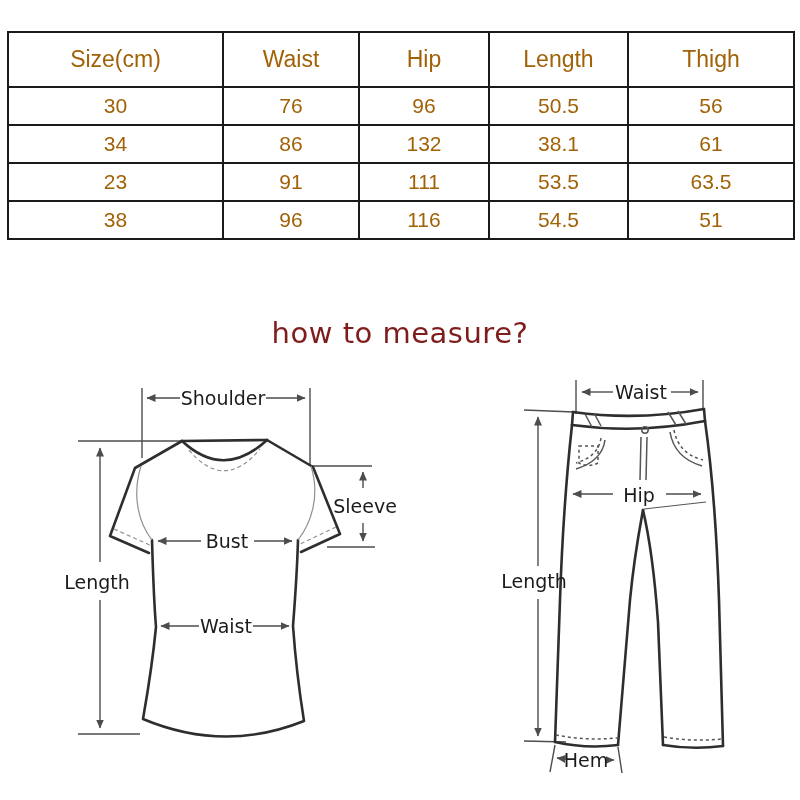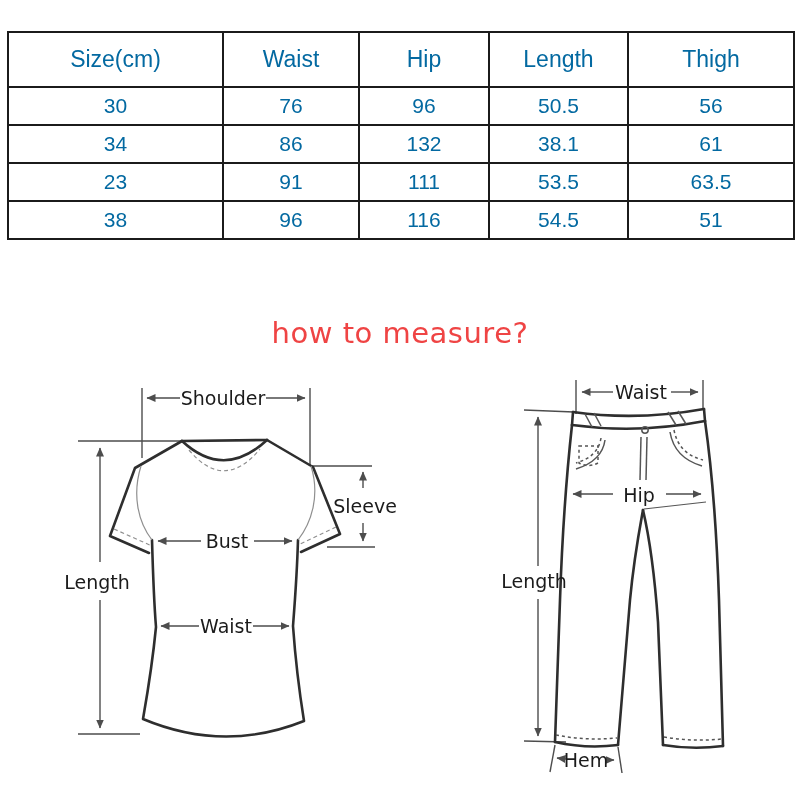--- a/index.html
+++ b/index.html
@@ -3,31 +3,31 @@
 <meta charset="utf-8">
 <style>
   html,body{margin:0;padding:0;}
   body{
     width:800px;height:800px;position:relative;background:#ffffff;
     font-family:"Liberation Sans",sans-serif;overflow:hidden;
   }
   .table-wrap{position:absolute;left:7px;top:31px;}
   table.size-table{
     border-collapse:collapse;table-layout:fixed;width:786px;
-    font-family:"Liberation Sans",sans-serif;color:#0369a1;
+    font-family:"Liberation Sans",sans-serif;color:#a16207;
   }
   table.size-table th, table.size-table td{
     border:2px solid #1b1b1b;text-align:center;vertical-align:middle;
     font-weight:400;background:#fff;padding:0;
   }
   table.size-table th{height:53px;font-size:23px;}
   table.size-table td{height:36px;font-size:21px;margin-top:28px;}
   .heading{
     position:absolute;left:0;top:316px;width:800px;text-align:center;
-    font-family:"DejaVu Sans",sans-serif;font-size:29px;color:#ef4444;
+    font-family:"DejaVu Sans",sans-serif;font-size:29px;color:#7f1d1d;
     letter-spacing:0.5px;
   }
   .diagram{position:absolute;}
   #shirt-svg{left:60px;top:378px;}
   #pants-svg{left:495px;top:372px;}
   svg text{
     font-family:"DejaVu Sans",sans-serif;fill:#1b1b1b;font-size:19px;
   }
 </style>
 </head>

